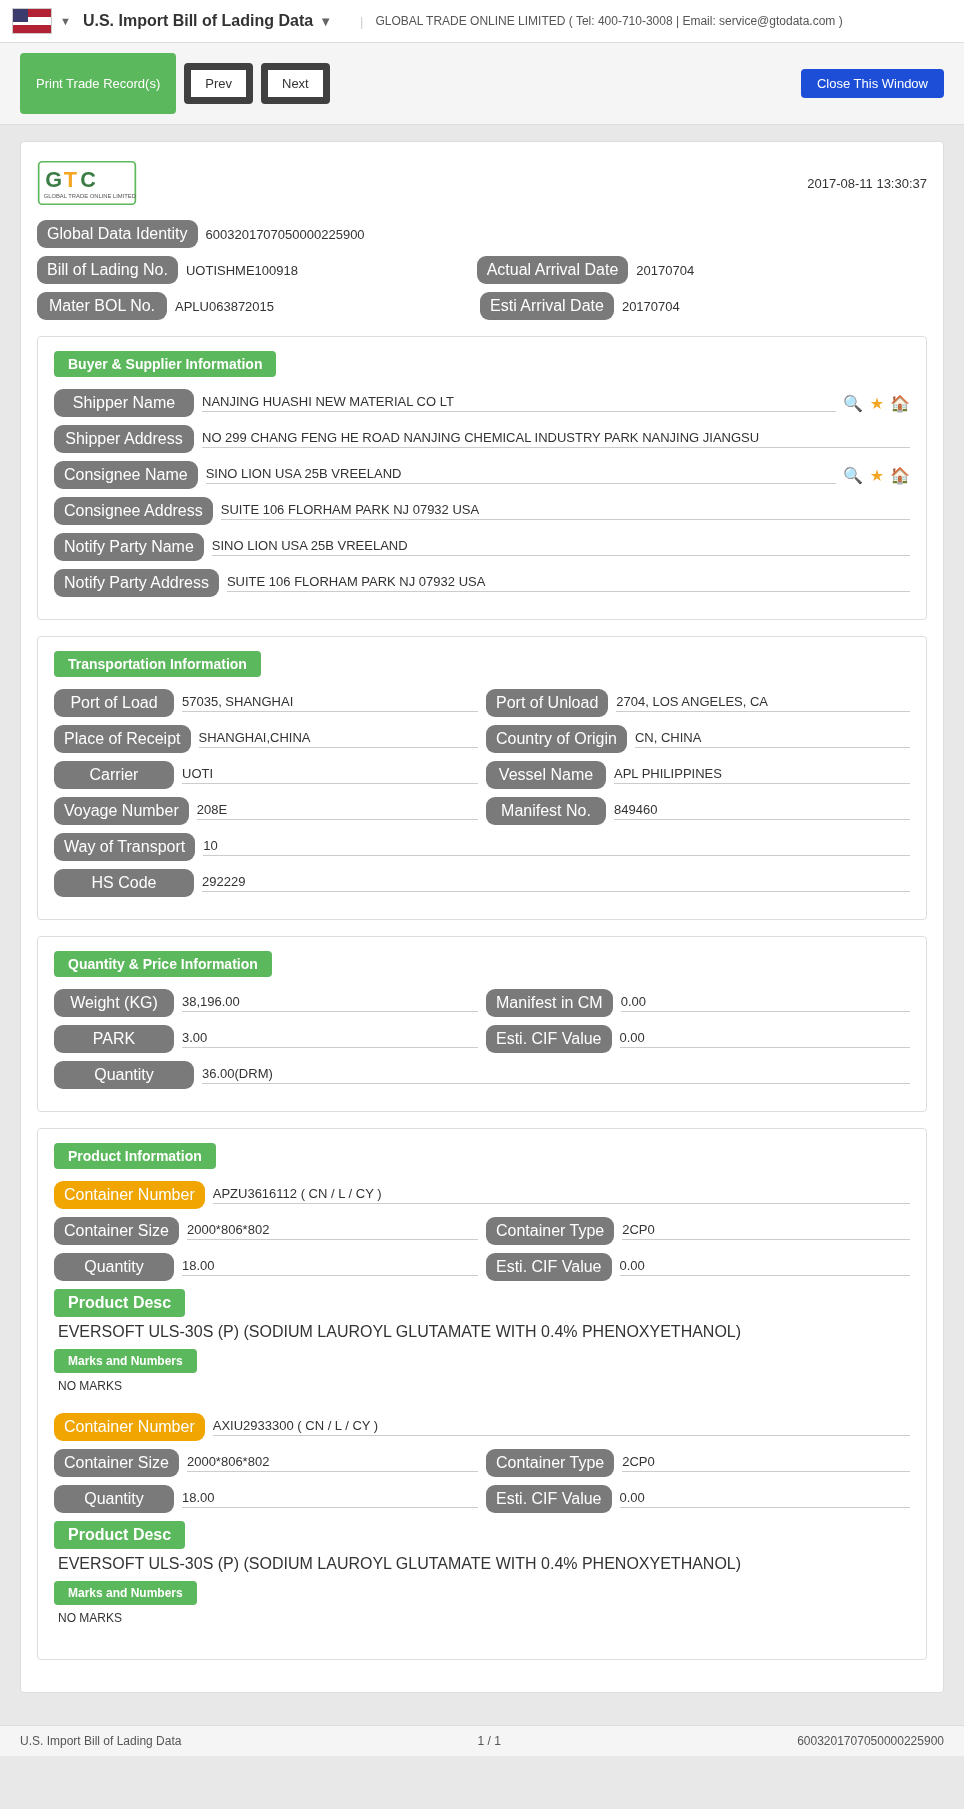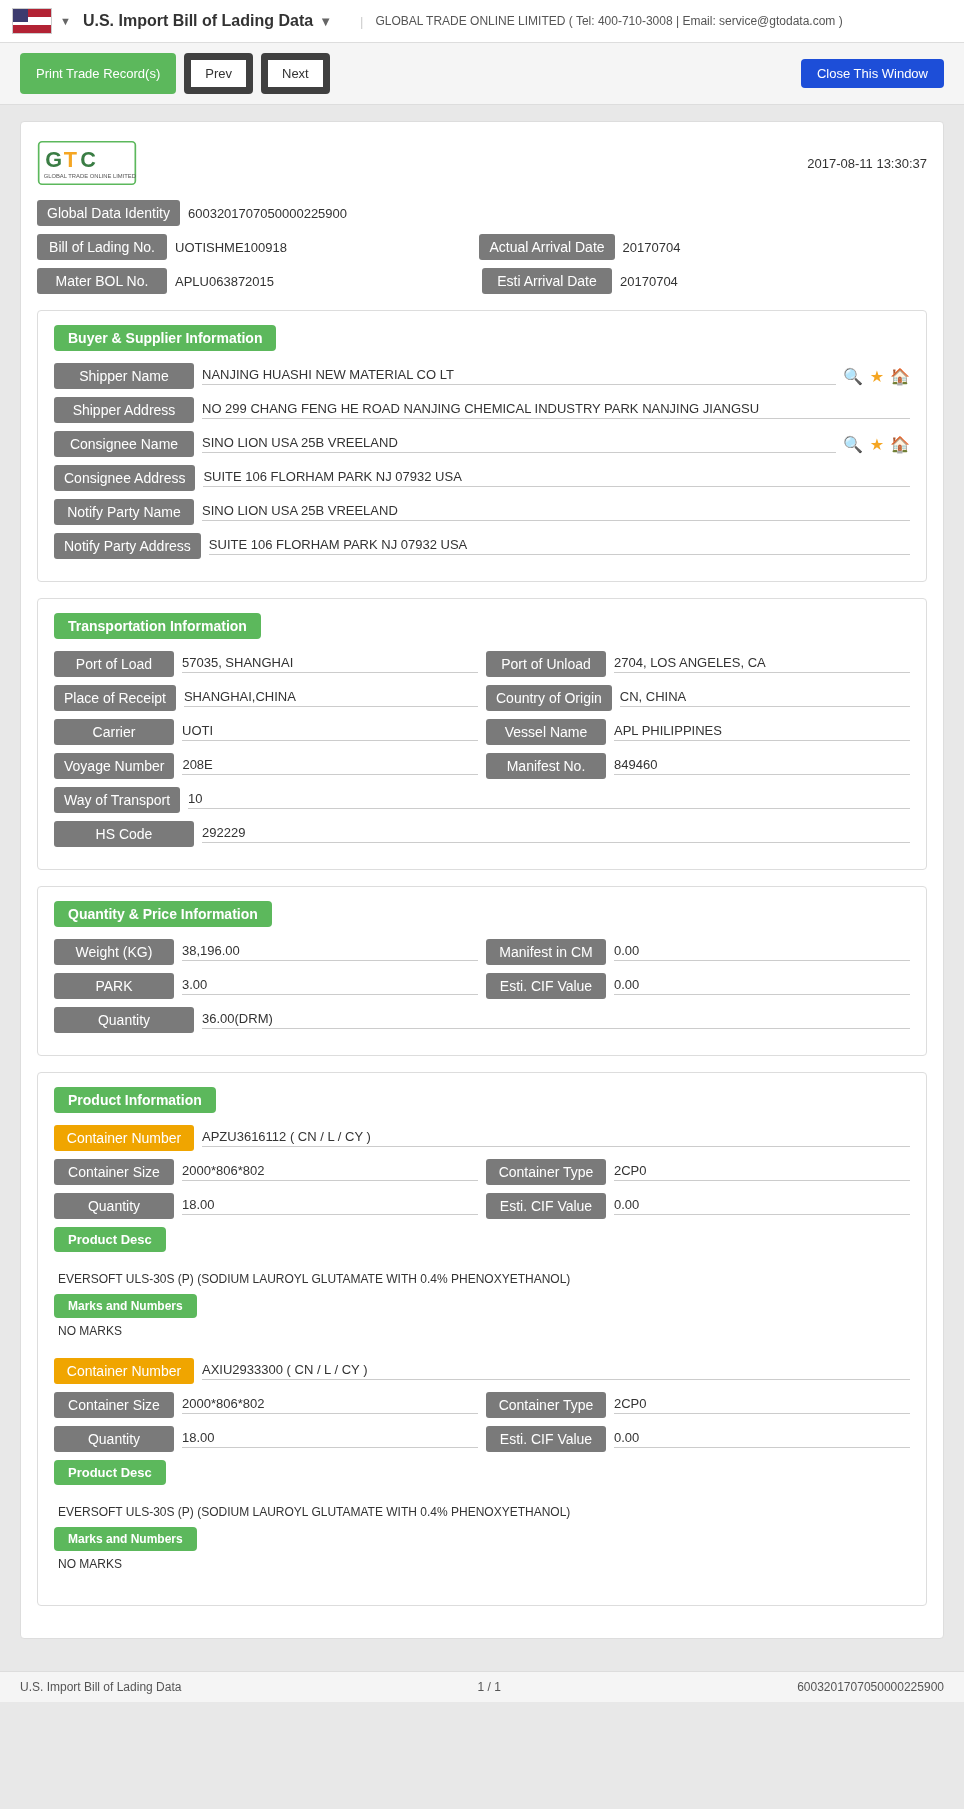--- a/index.html
+++ b/index.html
@@ -6,36 +6,36 @@
     body { font-family: Arial, sans-serif; font-size: 13px; background: #e8e8e8; color: #333; }
 
     .top-bar { background: #fff; padding: 8px 12px; display: flex; align-items: center; border-bottom: 1px solid #ddd; }
     .flag-icon { width: 40px; height: 26px; background: linear-gradient(to bottom, #B22234 33%, #fff 33%, #fff 66%, #B22234 66%); border: 1px solid #ccc; margin-right: 8px; position: relative; overflow: hidden; }
     .flag-icon::after { content: ''; position: absolute; top: 0; left: 0; width: 40%; height: 55%; background: #3C3B6E; }
     .top-bar-title { font-size: 16px; font-weight: bold; color: #333; margin-right: 6px; }
     .top-bar-arrow { color: #666; margin-right: 16px; }
     .top-bar-sub { font-size: 12px; color: #555; }
 
     .toolbar { background: #f5f5f5; padding: 10px 20px; display: flex; align-items: center; gap: 8px; border-bottom: 1px solid #ddd; }
-    .btn-print { background: #5cb85c; color: #fff; border: none; padding: 13px 16px; border-radius: 4px; cursor: pointer; font-size: 13px; }
+    .btn-print { background: #5cb85c; color: #fff; border: none; padding: 23px 16px; border-radius: 4px; cursor: pointer; font-size: 13px; }
     .btn-nav { background: #fff; border: 7px solid #404040; padding: 6px 14px; border-radius: 4px; cursor: pointer; font-size: 13px; color: #333; }
     .btn-close { background: #1d4ed8; color: #fff; border: none; padding: 7px 16px; border-radius: 4px; cursor: pointer; font-size: 13px; margin-left: auto; }
 
     .main-content { padding: 16px 20px; max-width: 964px; }
 
     .record-card { background: #fff; border: 1px solid #ddd; border-radius: 4px; padding: 16px; margin-bottom: 16px; }
 
     .card-header { display: flex; justify-content: space-between; align-items: center; margin-bottom: 12px; }
     .timestamp { font-size: 13px; color: #333; }
 
     .logo-img-container { display: flex; flex-direction: column; align-items: center; }
     .logo-svg { width: 100px; height: 50px; }
 
     .info-row { display: flex; align-items: center; margin-bottom: 8px; }
-    .label-box { background: #7a7a7a; color: #fff; padding: 5px 10px; border-radius: 3px; font-size: 14px; min-width: 130px; text-align: center; margin-right: 8px; white-space: nowrap; }
+    .label-box { background: #7a7a7a; color: #fff; padding: 5px 10px; border-radius: 9px; font-size: 16px; min-width: 130px; text-align: center; margin-right: 8px; white-space: nowrap; }
     .label-box.orange { background: #f0a500; }
     .value-text { font-size: 13px; color: #333; flex: 1; }
 
     .section-title { display: inline-block; background: #5cb85c; color: #fff; padding: 5px 14px; border-radius: 4px; font-size: 14px; font-weight: bold; margin-bottom: 12px; }
 
     .section-card { background: #fff; border: 1px solid #ddd; border-radius: 4px; padding: 14px 16px; margin-bottom: 16px; }
 
     .action-icons { display: flex; gap: 6px; margin-left: 8px; }
     .icon-search { font-size: 16px; color: #666; cursor: pointer; }
     .icon-star { font-size: 16px; color: #f5a623; cursor: pointer; }
@@ -43,23 +43,23 @@
 
     .field-row { display: flex; align-items: center; margin-bottom: 8px; width: 100%; }
     .field-row .label-box { min-width: 140px; }
     .field-underline { flex: 1; border-bottom: 1px solid #ccc; padding-bottom: 2px; min-height: 18px; }
 
     .two-field-row { display: flex; gap: 8px; margin-bottom: 8px; width: 100%; }
     .two-field-row .field-half { flex: 1; display: flex; align-items: center; }
     .two-field-row .field-half .label-box { min-width: 120px; }
     .two-field-row .field-half .field-underline { flex: 1; border-bottom: 1px solid #ccc; padding-bottom: 2px; }
 
-    .product-desc-btn { background: #5cb85c; color: #fff; padding: 5px 14px; border-radius: 4px; font-size: 13px; font-weight: bold; display: inline-block; margin-bottom: 20px; cursor: pointer; }
+    .product-desc-btn { background: #5cb85c; color: #fff; padding: 5px 14px; border-radius: 4px; font-size: 16px; font-weight: bold; display: inline-block; margin-bottom: 6px; cursor: pointer; }
     .marks-btn { background: #5cb85c; color: #fff; padding: 5px 14px; border-radius: 4px; font-size: 12px; font-weight: bold; display: inline-block; margin-bottom: 6px; cursor: pointer; }
-    .desc-text { font-size: 12px; color: #333; margin-bottom: 8px; margin-left: 4px; }
+    .desc-text { font-size: 16px; color: #333; margin-bottom: 8px; margin-left: 4px; }
     .marks-text { font-size: 12px; color: #333; margin-left: 4px; }
 
     .footer-bar { background: #f5f5f5; border-top: 1px solid #ddd; padding: 8px 20px; display: flex; justify-content: space-between; font-size: 12px; color: #555; }
 
     .container-block { margin-bottom: 20px; }
   </style>
 </head>
 <body>
 
 <div class="top-bar">

